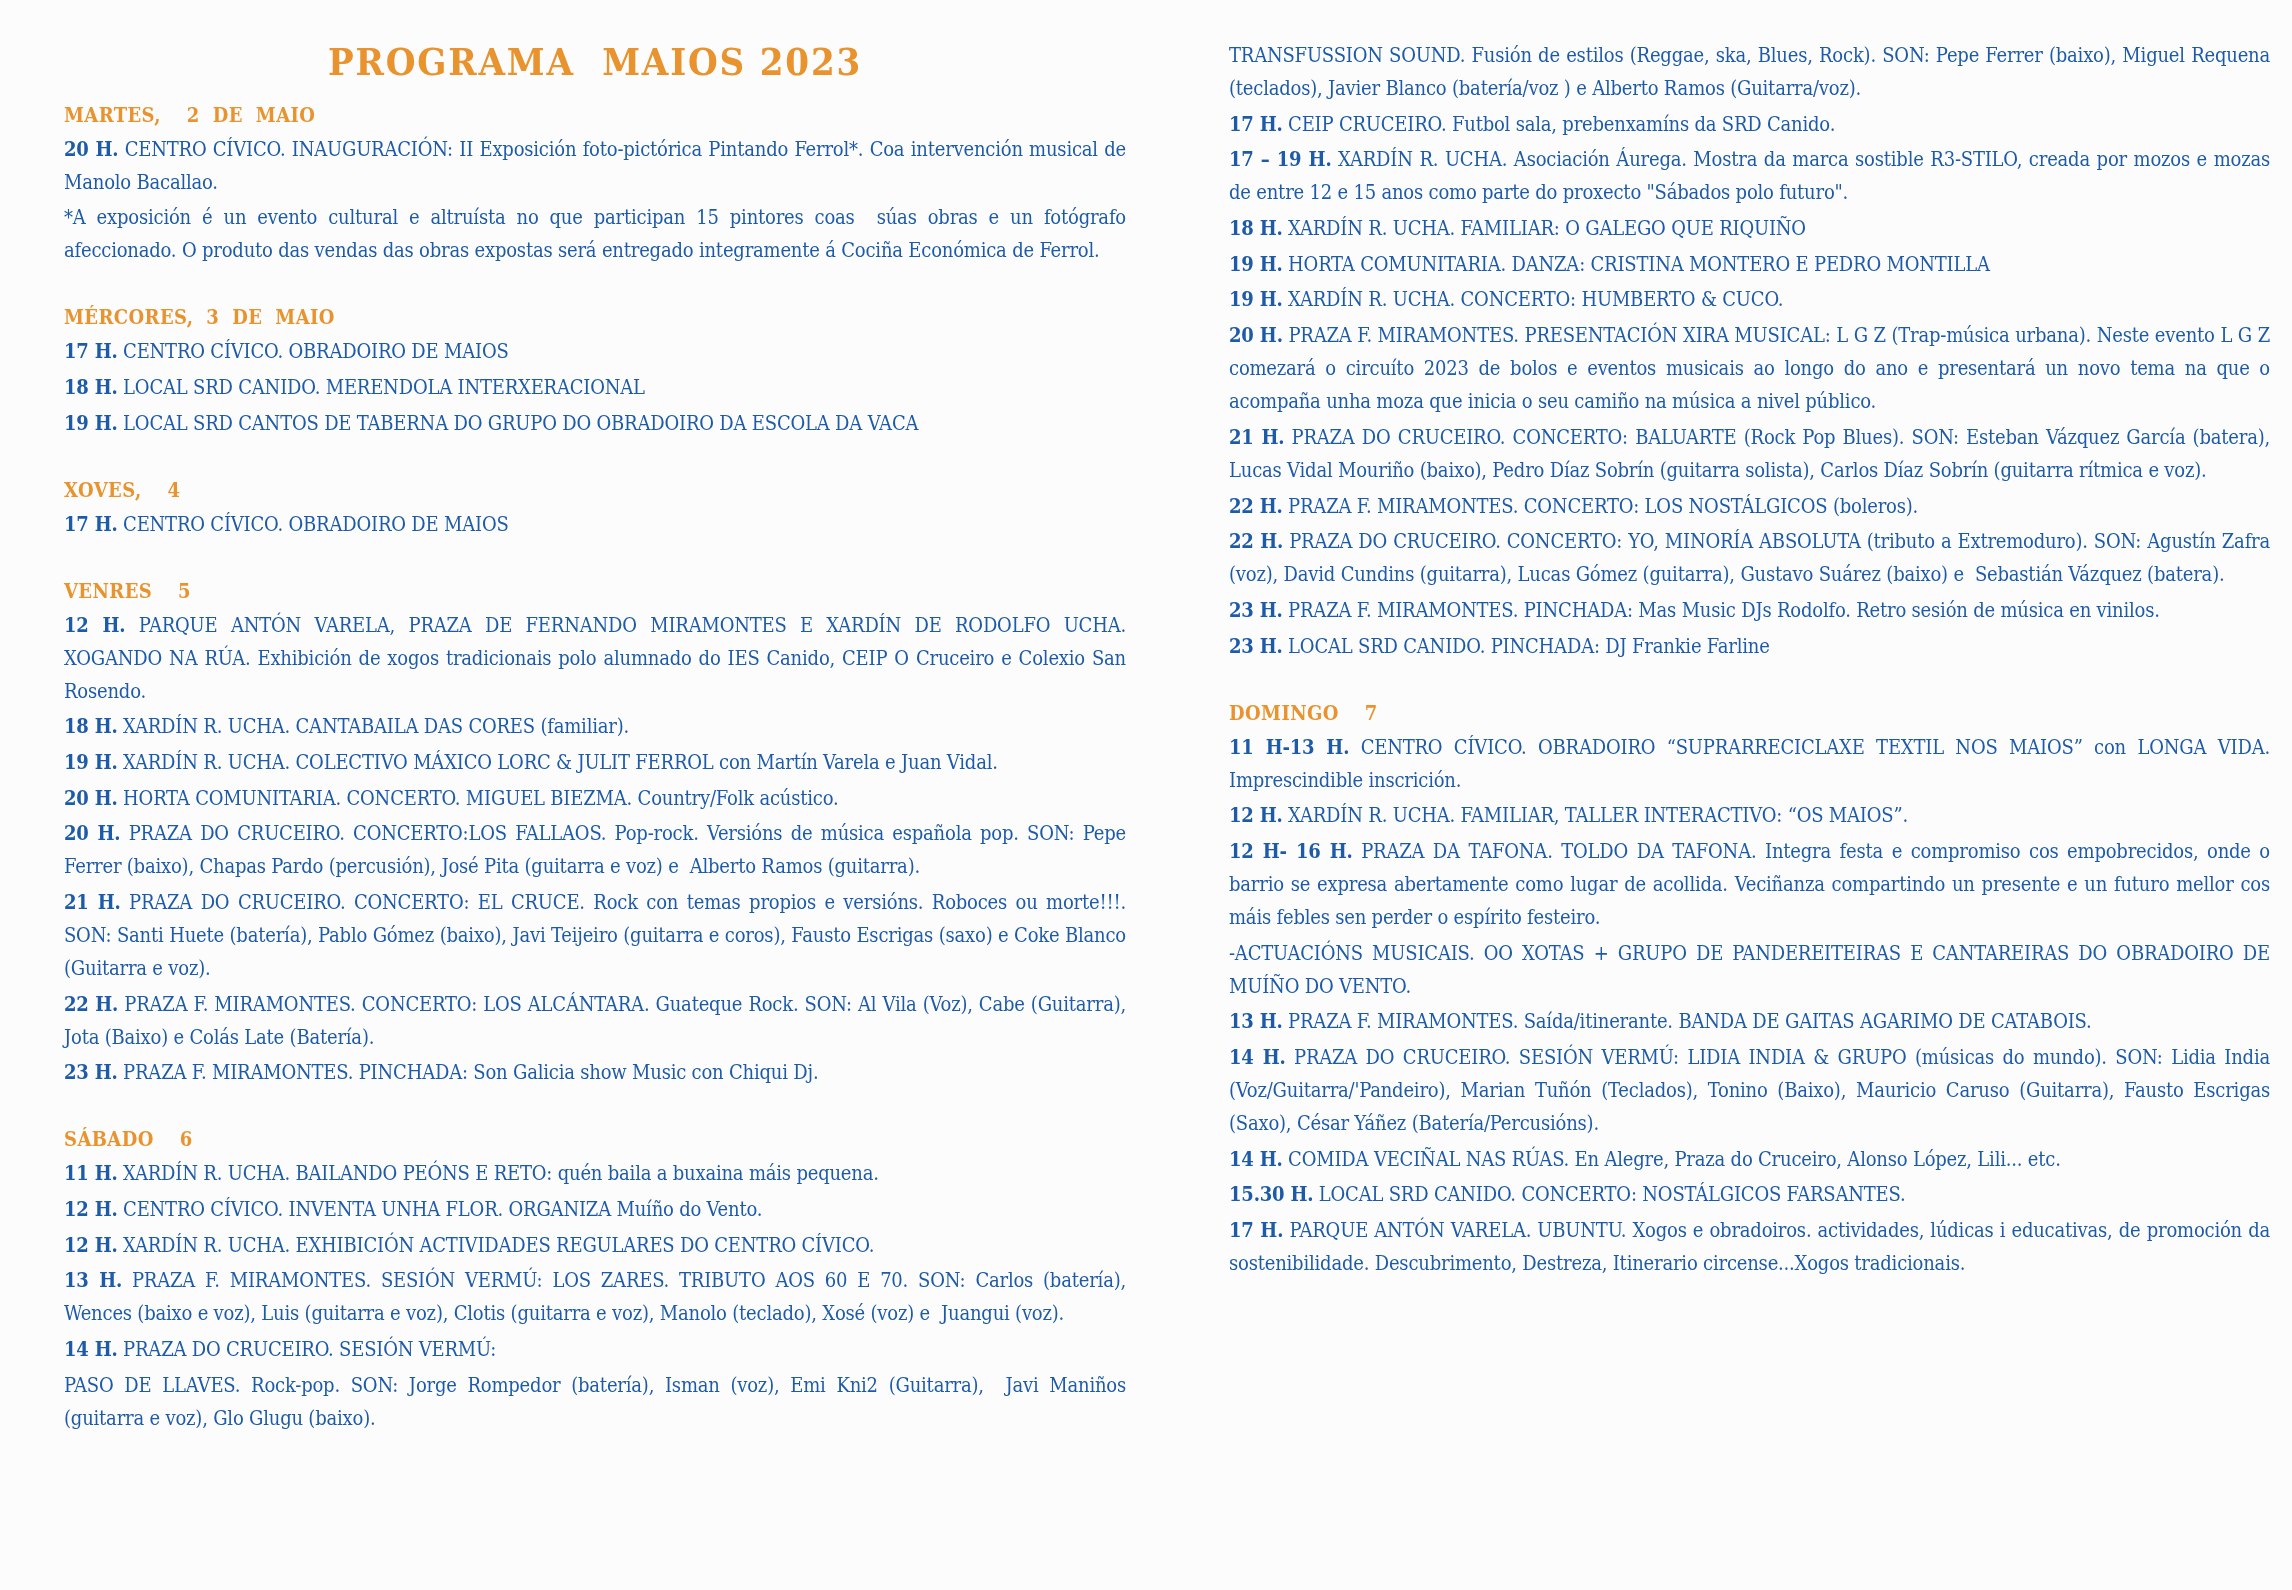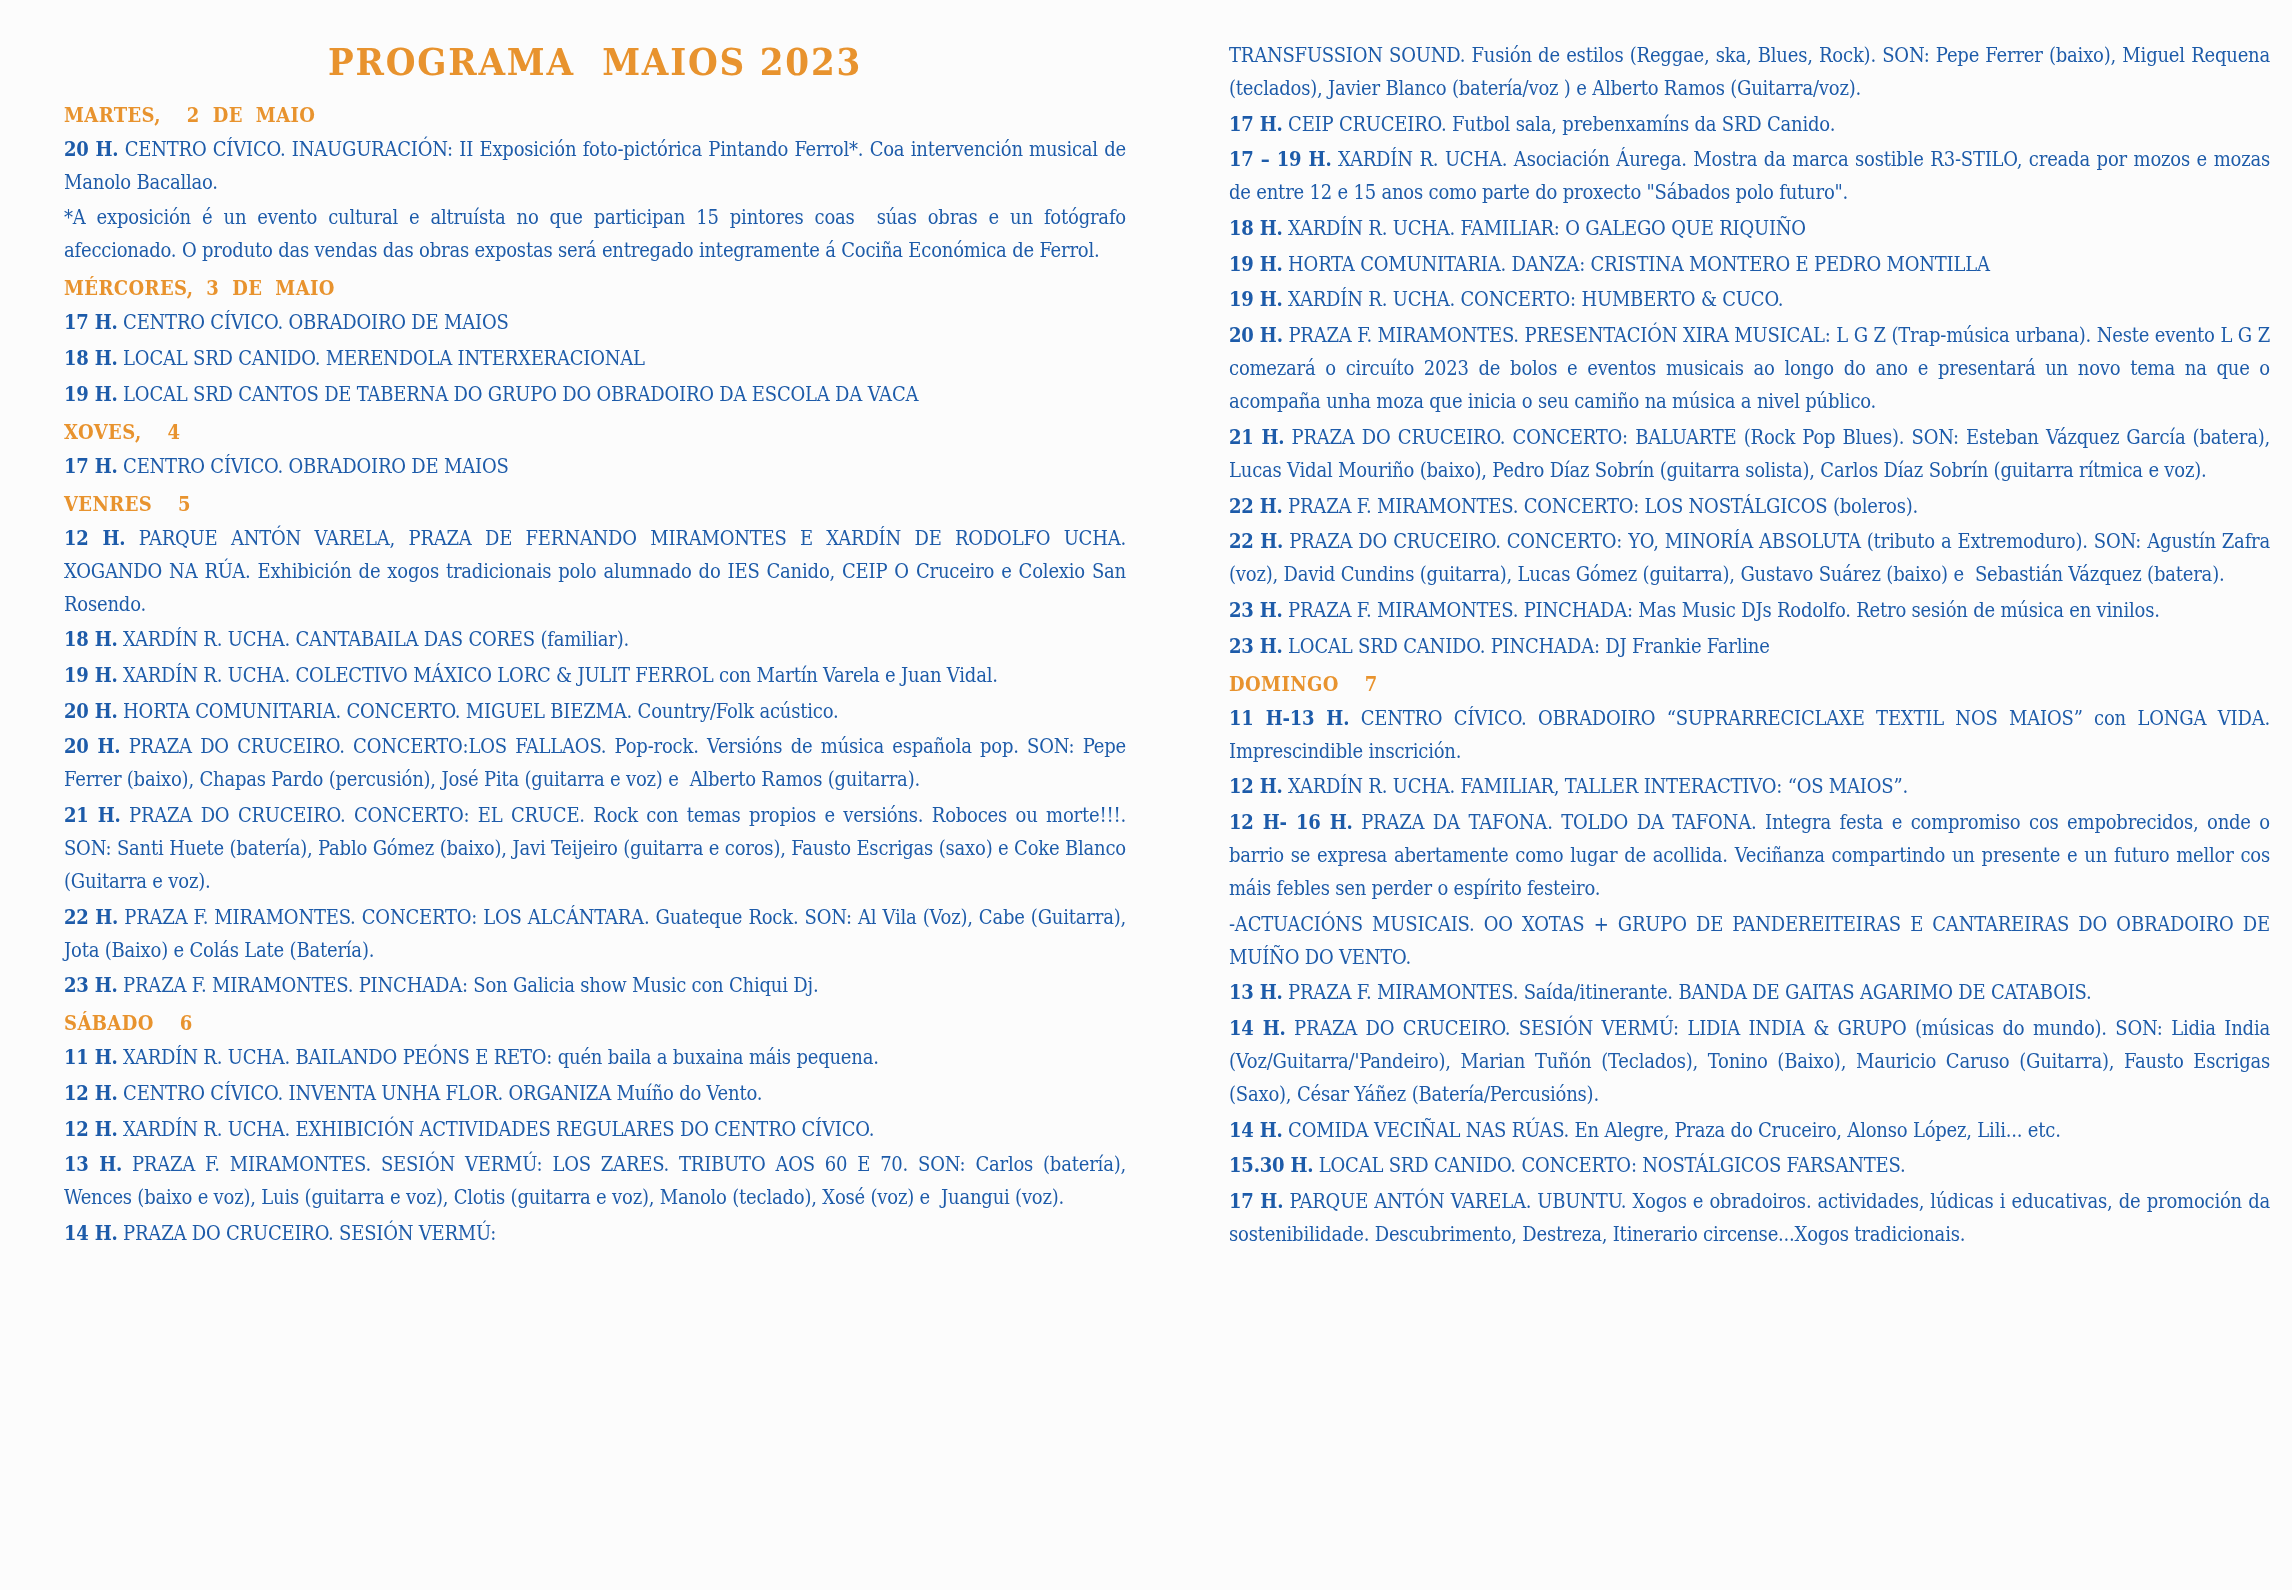--- a/index.html
+++ b/index.html
@@ -30,21 +30,21 @@
   .title {
     color: #e8932e;
     font-size: 38px;
     font-weight: 700;
     text-align: center;
     letter-spacing: 1.8px;
     margin: 39px 0 12.5px 0;
     white-space: pre-wrap;
   }
   .section { margin: 0; }
-  .section + .section { margin-top: 3px; }
+  .section + .section { margin-top: 32px; }
 
   .section-header {
     color: #e8932e;
     font-size: 20px;
     font-weight: 700;
     line-height: 36px;
     letter-spacing: 0.4px;
     word-spacing: 6.3px;
     margin: 0;
     white-space: pre-wrap;
@@ -92,20 +92,21 @@
           <p class="item"><strong class="time">22 H.</strong> <span>PRAZA F. MIRAMONTES. CONCERTO: LOS ALCÁNTARA. Guateque Rock. SON: Al Vila (Voz), Cabe (Guitarra),  Jota (Baixo) e Colás Late (Batería).</span></p>
           <p class="item"><strong class="time">23 H.</strong> <span>PRAZA F. MIRAMONTES. PINCHADA: Son Galicia show Music con Chiqui Dj.</span></p>
         </section>
         <section class="section">
           <h2 class="section-header">SÁBADO  6</h2>
           <p class="item"><strong class="time">11 H.</strong> <span>XARDÍN R. UCHA. BAILANDO PEÓNS E RETO: quén baila a buxaina máis pequena.</span></p>
           <p class="item"><strong class="time">12 H.</strong> <span>CENTRO CÍVICO. INVENTA UNHA FLOR. ORGANIZA Muíño do Vento.</span></p>
           <p class="item"><strong class="time">12 H.</strong> <span>XARDÍN R. UCHA. EXHIBICIÓN ACTIVIDADES REGULARES DO CENTRO CÍVICO.</span></p>
           <p class="item"><strong class="time">13 H.</strong> <span>PRAZA F. MIRAMONTES. SESIÓN VERMÚ: LOS ZARES. TRIBUTO AOS 60 E 70. SON: Carlos (batería), Wences (baixo e voz), Luis (guitarra e voz), Clotis (guitarra e voz), Manolo (teclado), Xosé (voz) e  Juangui (voz).</span></p>
           <p class="item"><strong class="time">14 H.</strong> <span>PRAZA DO CRUCEIRO. SESIÓN VERMÚ:</span></p>
+          <p class="item"><span>PASO DE LLAVES. Rock-pop. SON: Jorge Rompedor (batería), Isman (voz), Emi Kni2 (Guitarra),  Javi Maniños (guitarra e voz), Glo Glugu (baixo).</span></p>
         </section>
       </div>
   </div>
   <div class="col col-right">
     <div>
         <section class="section">
           <p class="item"><span>TRANSFUSSION SOUND. Fusión de estilos (Reggae, ska, Blues, Rock). SON: Pepe Ferrer (baixo), Miguel Requena (teclados), Javier Blanco (batería/voz ) e Alberto Ramos (Guitarra/voz).</span></p>
           <p class="item"><strong class="time">17 H.</strong> <span>CEIP CRUCEIRO. Futbol sala, prebenxamíns da SRD Canido.</span></p>
           <p class="item"><strong class="time">17 – 19 H.</strong> <span>XARDÍN R. UCHA. Asociación Áurega. Mostra da marca sostible R3-STILO, creada por mozos e mozas de entre 12 e 15 anos como parte do proxecto "Sábados polo futuro".</span></p>
           <p class="item"><strong class="time">18 H.</strong> <span>XARDÍN R. UCHA. FAMILIAR: O GALEGO QUE RIQUIÑO</span></p>

